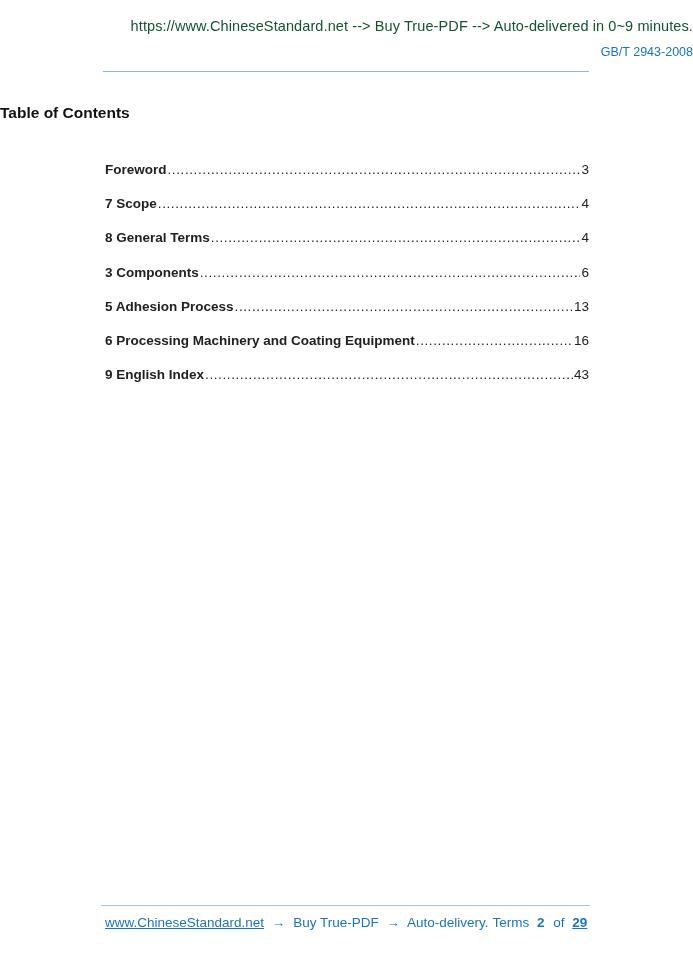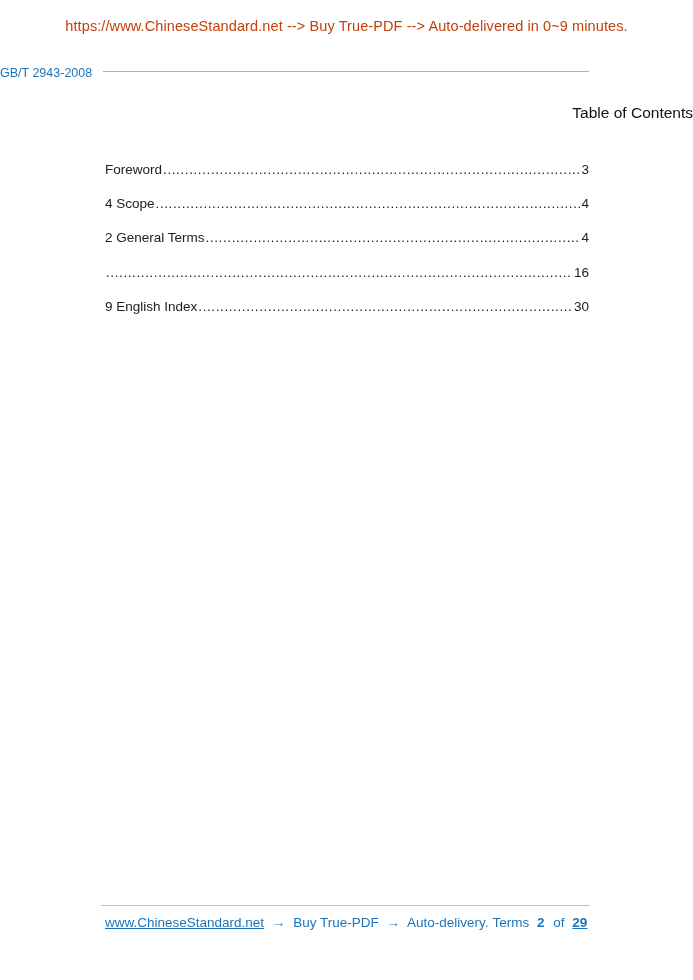--- a/index.html
+++ b/index.html
@@ -15,55 +15,55 @@
     font-family: "Liberation Sans", "DejaVu Sans", sans-serif;
     overflow: hidden;
   }
 
   
   .promo-line {
     position: absolute;
     top: 18px;
     left: 0;
     width: 100%;
-    text-align: center;
+    text-align: right;
     font-size: 14.5px;
     letter-spacing: 0.1px;
-    color: #c2410c;
+    color: #14532d;
     white-space: nowrap;
   }
   .std-code {
     position: absolute;
-    top: 66px;
+    top: 45px;
     left: 0;
     width: 100%;
-    text-align: left;
+    text-align: right;
     font-size: 12.5px;
     color: #1a74bb;
   }
   .head-rule {
     position: absolute;
     top: 71px;
     left: 103px;
     width: 486px;
     height: 0;
     border: none;
     border-top: 1px solid #8fbad8;
     margin: 0;
   }
 
   
   .doc-title {
     position: absolute;
     top: 104px;
     left: 0;
     width: 100%;
-    text-align: right;
+    text-align: left;
     font-size: 15.5px;
-    font-weight: 400;
+    font-weight: 700;
     color: #111111;
     margin: 0;
   }
 
   
   .toc {
     position: absolute;
     top: 163px;
     left: 105px;
     width: 484px;
@@ -73,20 +73,21 @@
   .toc-row {
     display: flex;
     align-items: baseline;
     height: 14px;
     line-height: 14px;
     margin-bottom: 20.2px;
     white-space: nowrap;
   }
   .toc-label {
     flex: 0 0 auto;
+    font-weight: bold;
   }
   .toc-leader {
     flex: 1 1 auto;
     overflow: hidden;
     margin: 0 1px;
   }
   .toc-leader::after {
     content: "........................................................................................................................................................................................................";
     white-space: nowrap;
     letter-spacing: 0.6px;
@@ -147,45 +148,56 @@
 
   <div class="toc">
 
       <div class="toc-row">
         <span class="toc-label">Foreword</span>
         <span class="toc-leader"></span>
         <span class="toc-page">3</span>
       </div>
 
       <div class="toc-row">
-        <span class="toc-label">4 Scope</span>
+        <span class="toc-label">7 Scope</span>
         <span class="toc-leader"></span>
         <span class="toc-page">4</span>
       </div>
 
       <div class="toc-row">
-        <span class="toc-label">2 General Terms </span>
+        <span class="toc-label">8 General Terms </span>
         <span class="toc-leader"></span>
         <span class="toc-page">4</span>
       </div>
 
-
-
-
-      <div class="toc-row">
+      <div class="toc-row">
+        <span class="toc-label">3 Components </span>
+        <span class="toc-leader"></span>
+        <span class="toc-page">6</span>
+      </div>
+
+
+      <div class="toc-row">
+        <span class="toc-label">5 Adhesion Process </span>
+        <span class="toc-leader"></span>
+        <span class="toc-page">13</span>
+      </div>
+
+      <div class="toc-row">
+        <span class="toc-label">6 Processing Machinery and Coating Equipment </span>
         <span class="toc-leader"></span>
         <span class="toc-page">16</span>
       </div>
 
 
 
       <div class="toc-row">
         <span class="toc-label">9 English Index</span>
         <span class="toc-leader"></span>
-        <span class="toc-page">30</span>
+        <span class="toc-page">43</span>
       </div>
     </div>
 
   <hr class="foot-rule">
 
   <div class="footer-row">
     <span class="footer-left">
       <span class="seg footer-link">www.ChineseStandard.net</span>
       <span class="seg">→</span>
       <span class="seg">Buy True-PDF</span>

